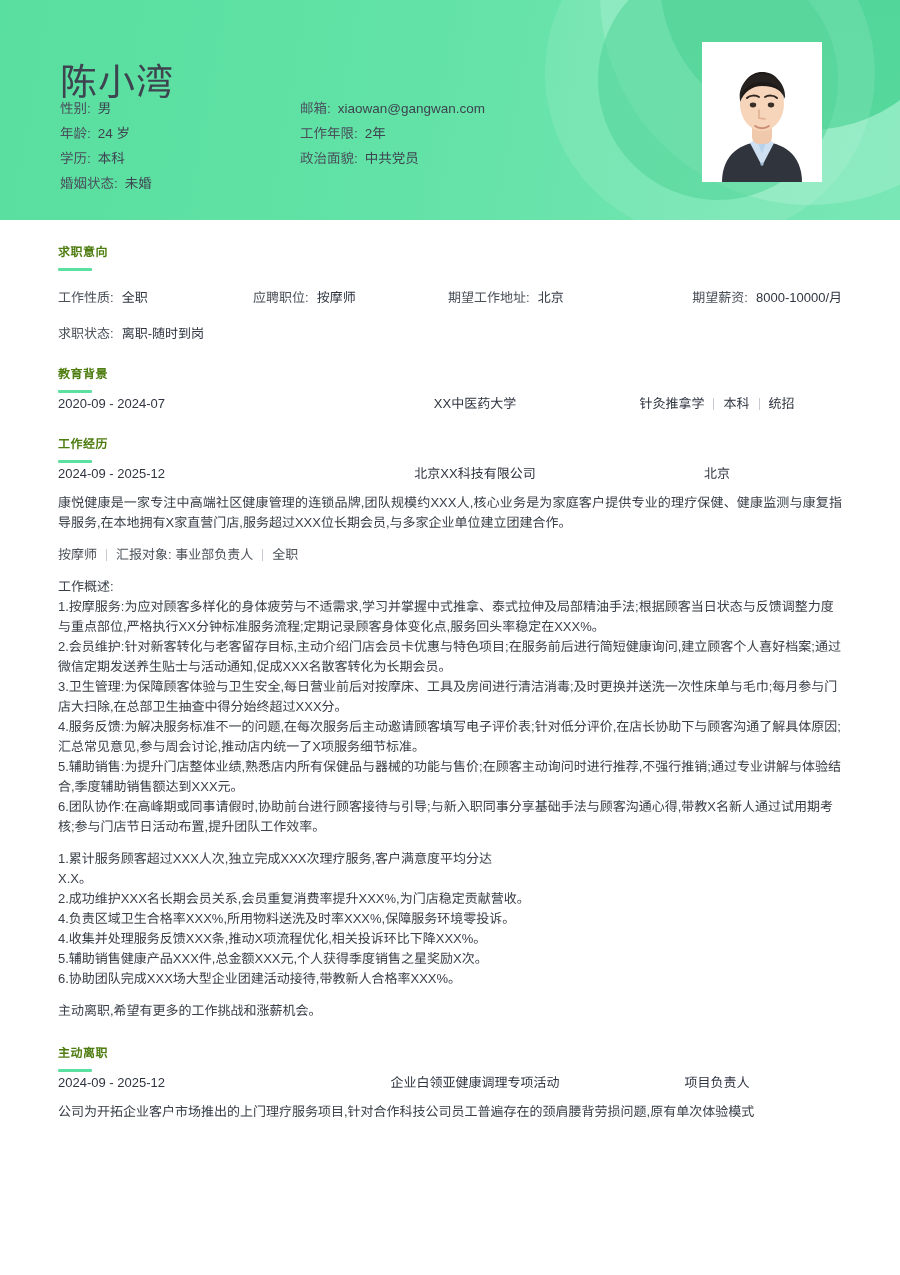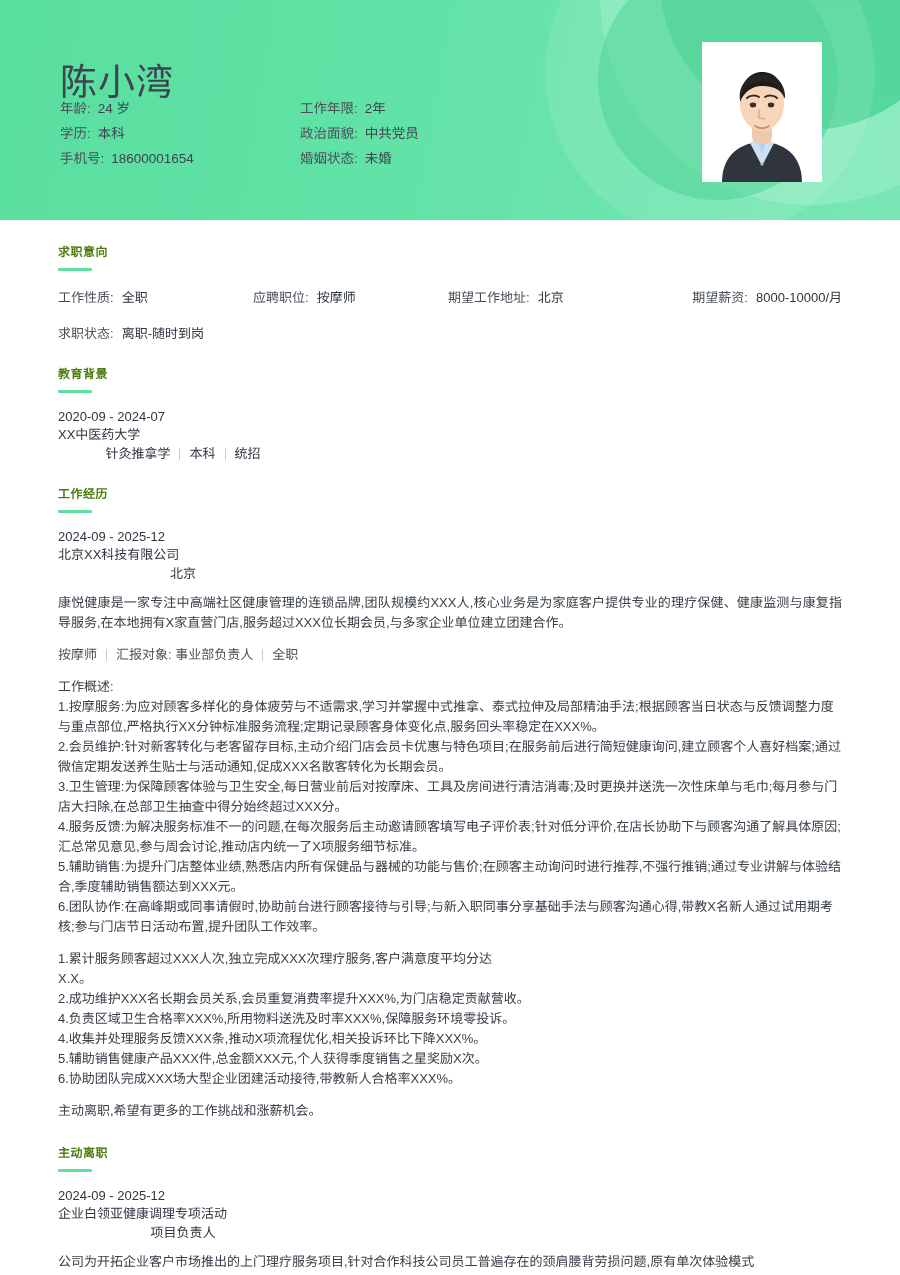--- a/index.html
+++ b/index.html
@@ -67,21 +67,21 @@
   .kv .val{ color:#2f3540; margin-left:8px; }
   .kv.w1{ width:195px;text-align:center; }
   .kv.w2{ width:195px; }
   .kv.w3{ width:218px; }
   .kv.w4{ flex:1; justify-content:flex-end;text-align:center; }
 
   .kv-sub{ margin-top:17px; font-size:13px; }
 
   .exp-row{
     display:flex; align-items:baseline;
-    margin-top:16px; font-size:13px; color:#2f3540;flex-direction:column;
+    margin-top:0; font-size:13px; color:#2f3540;
   }
   .exp-date{ width:300px; }
   .exp-mid{ flex:1; text-align:center; font-weight:normal; }
   .exp-right{ width:250px; text-align:right; display:flex; justify-content:center; align-items:center; }
   .tag-sep{
     display:inline-block; width:1px; height:12px;
     background:#c8ccd2; margin:0 9px; position:relative; top:1px;
   }
 
   .para{
@@ -106,43 +106,49 @@
   <div class="deco deco-a"></div>
   <div class="deco deco-b"></div>
   <div class="deco deco-c"></div>
   <div class="deco deco-d"></div>
 
   <div class="name">陈小湾</div>
 
   <div class="info-grid">
     <div class="info-row">
       <div class="info-cell col1">
+        <span class="lbl">性别:</span>
+        <span class="val">男</span>
+      </div>
+      <div class="info-cell">
+        <span class="lbl">邮箱:</span>
+        <span class="val">xiaowan@gangwan.com</span>
+      </div>
+    </div>
+    <div class="info-row">
+      <div class="info-cell col1">
         <span class="lbl">年龄:</span>
         <span class="val">24 岁</span>
       </div>
       <div class="info-cell">
         <span class="lbl">工作年限:</span>
         <span class="val">2年</span>
       </div>
     </div>
     <div class="info-row">
       <div class="info-cell col1">
         <span class="lbl">学历:</span>
         <span class="val">本科</span>
       </div>
       <div class="info-cell">
         <span class="lbl">政治面貌:</span>
         <span class="val">中共党员</span>
       </div>
     </div>
     <div class="info-row">
-      <div class="info-cell col1">
-        <span class="lbl">手机号:</span>
-        <span class="val">18600001654</span>
-      </div>
       <div class="info-cell">
         <span class="lbl">婚姻状态:</span>
         <span class="val">未婚</span>
       </div>
     </div>
   </div>
 
   <div class="photo">
     <svg width="120" height="140" viewBox="0 0 120 140">
       <rect x="0" y="0" width="120" height="140" fill="#ffffff"></rect>

